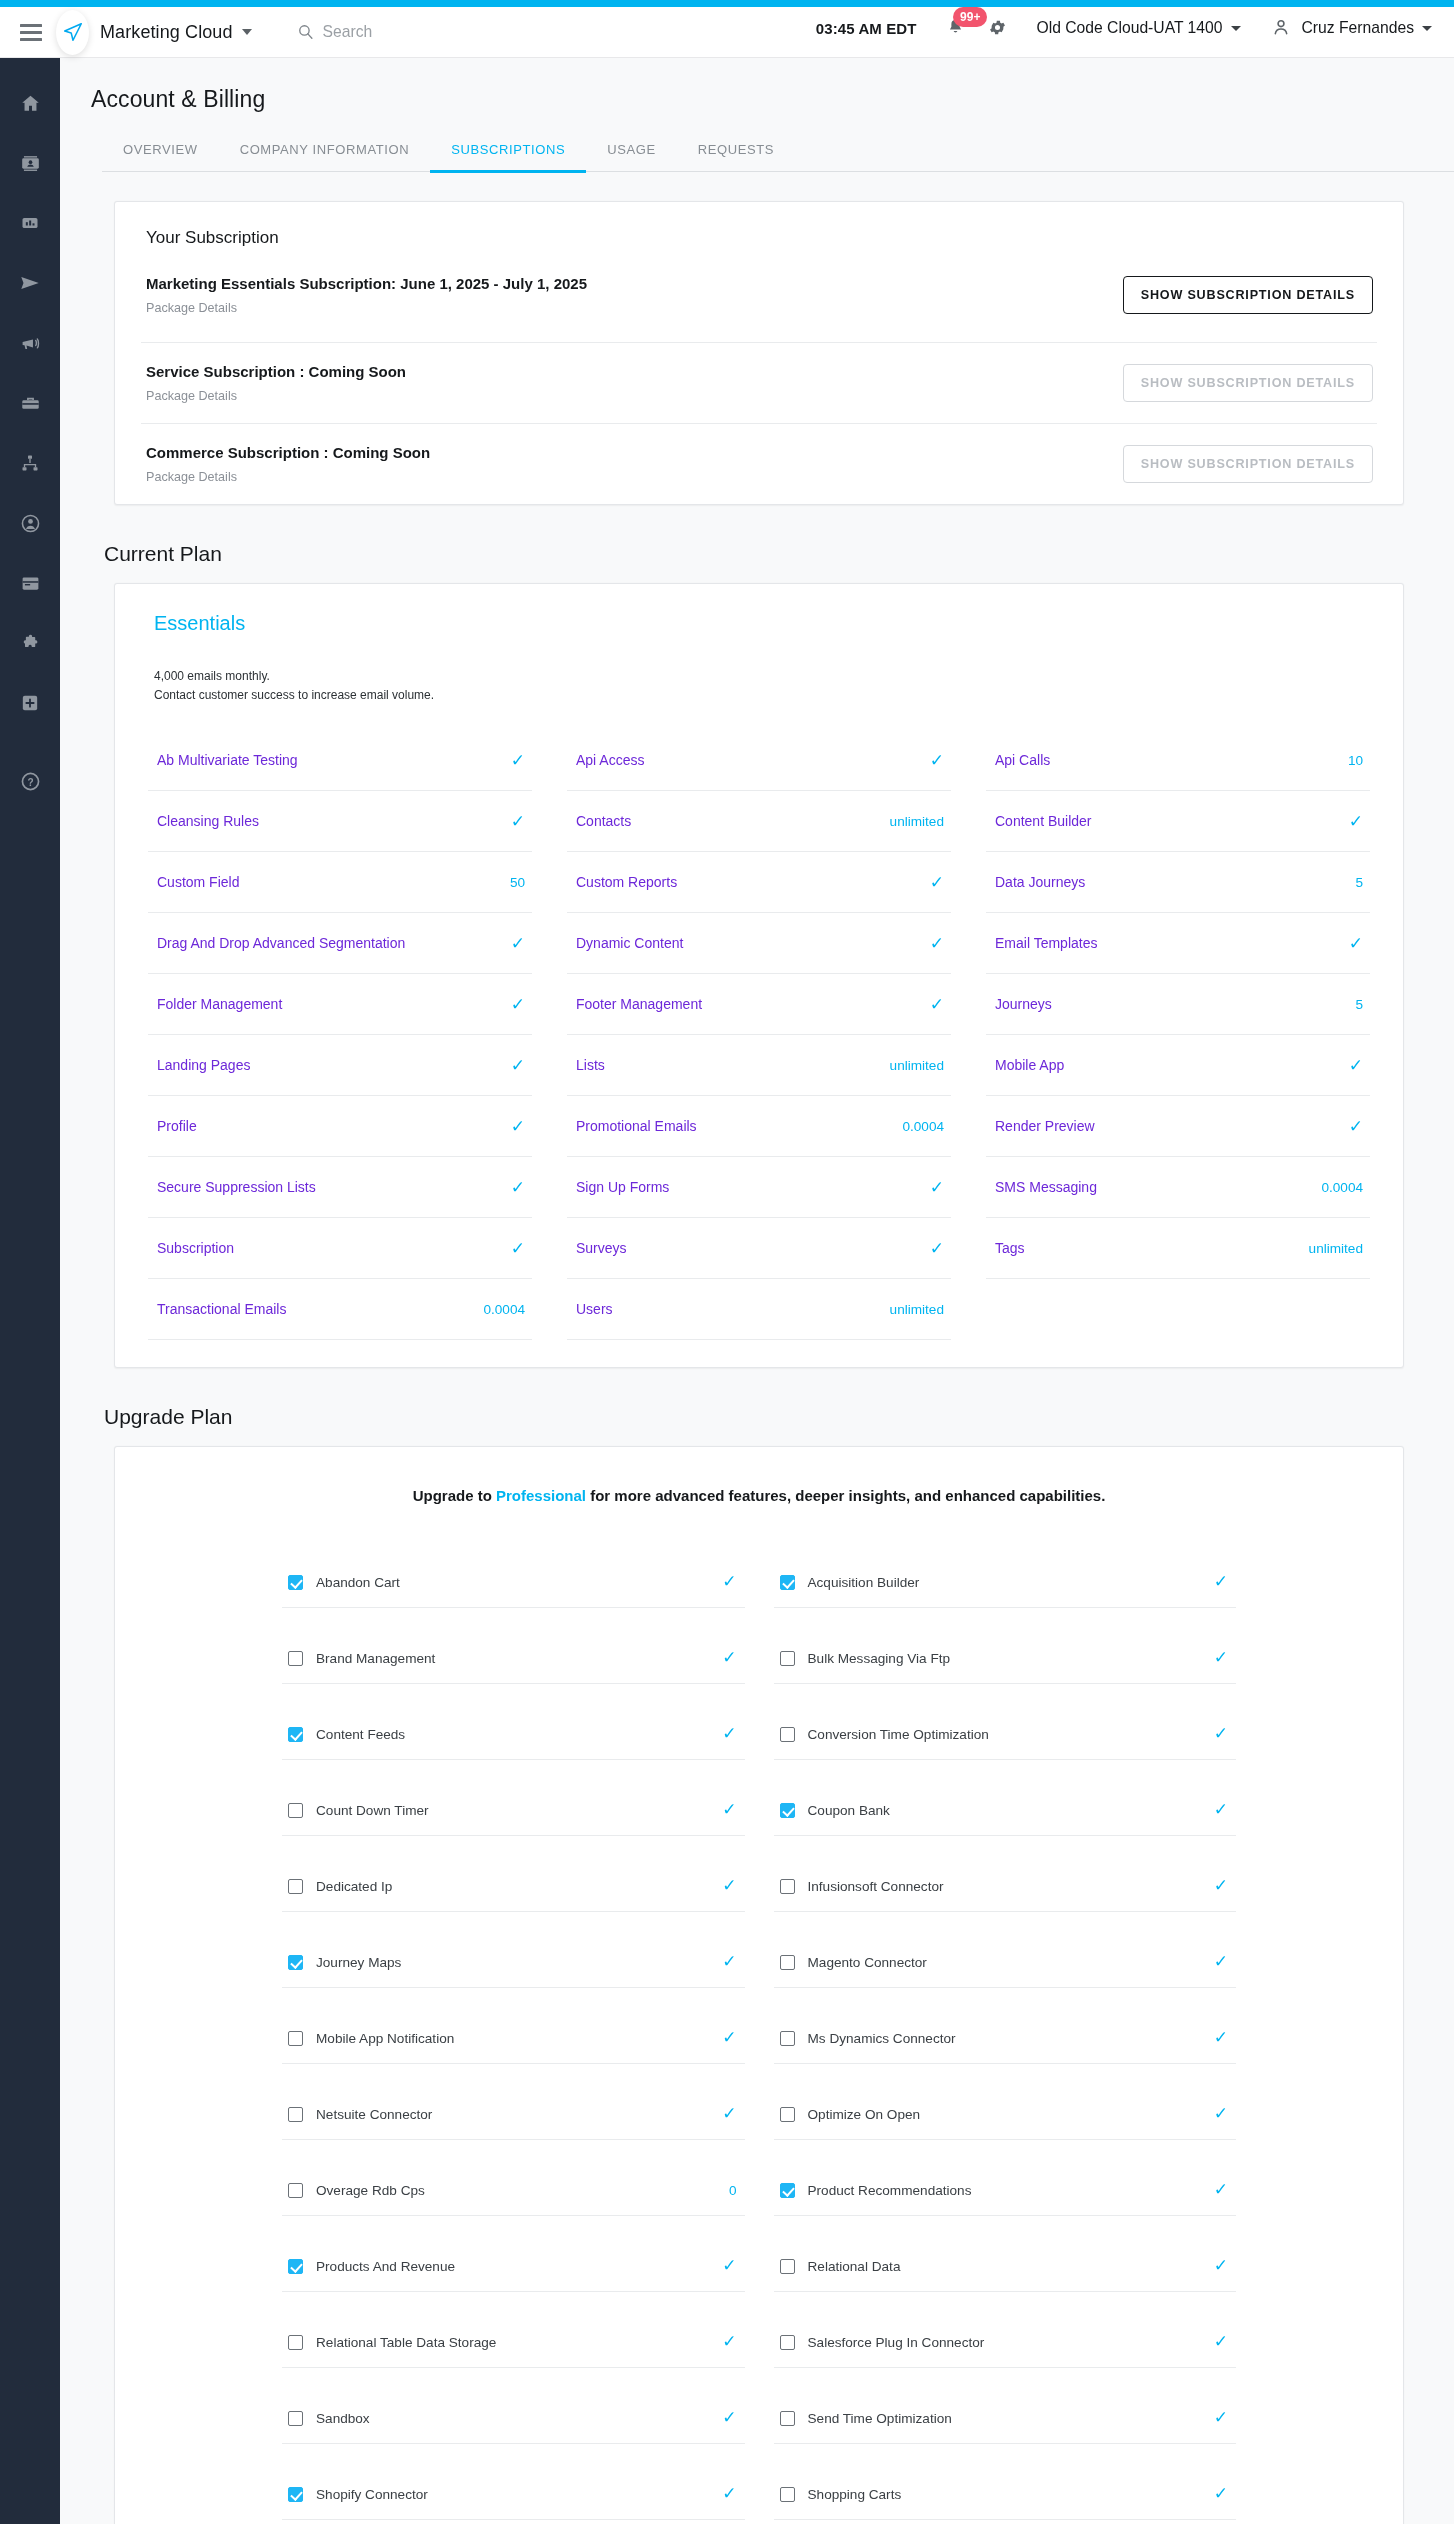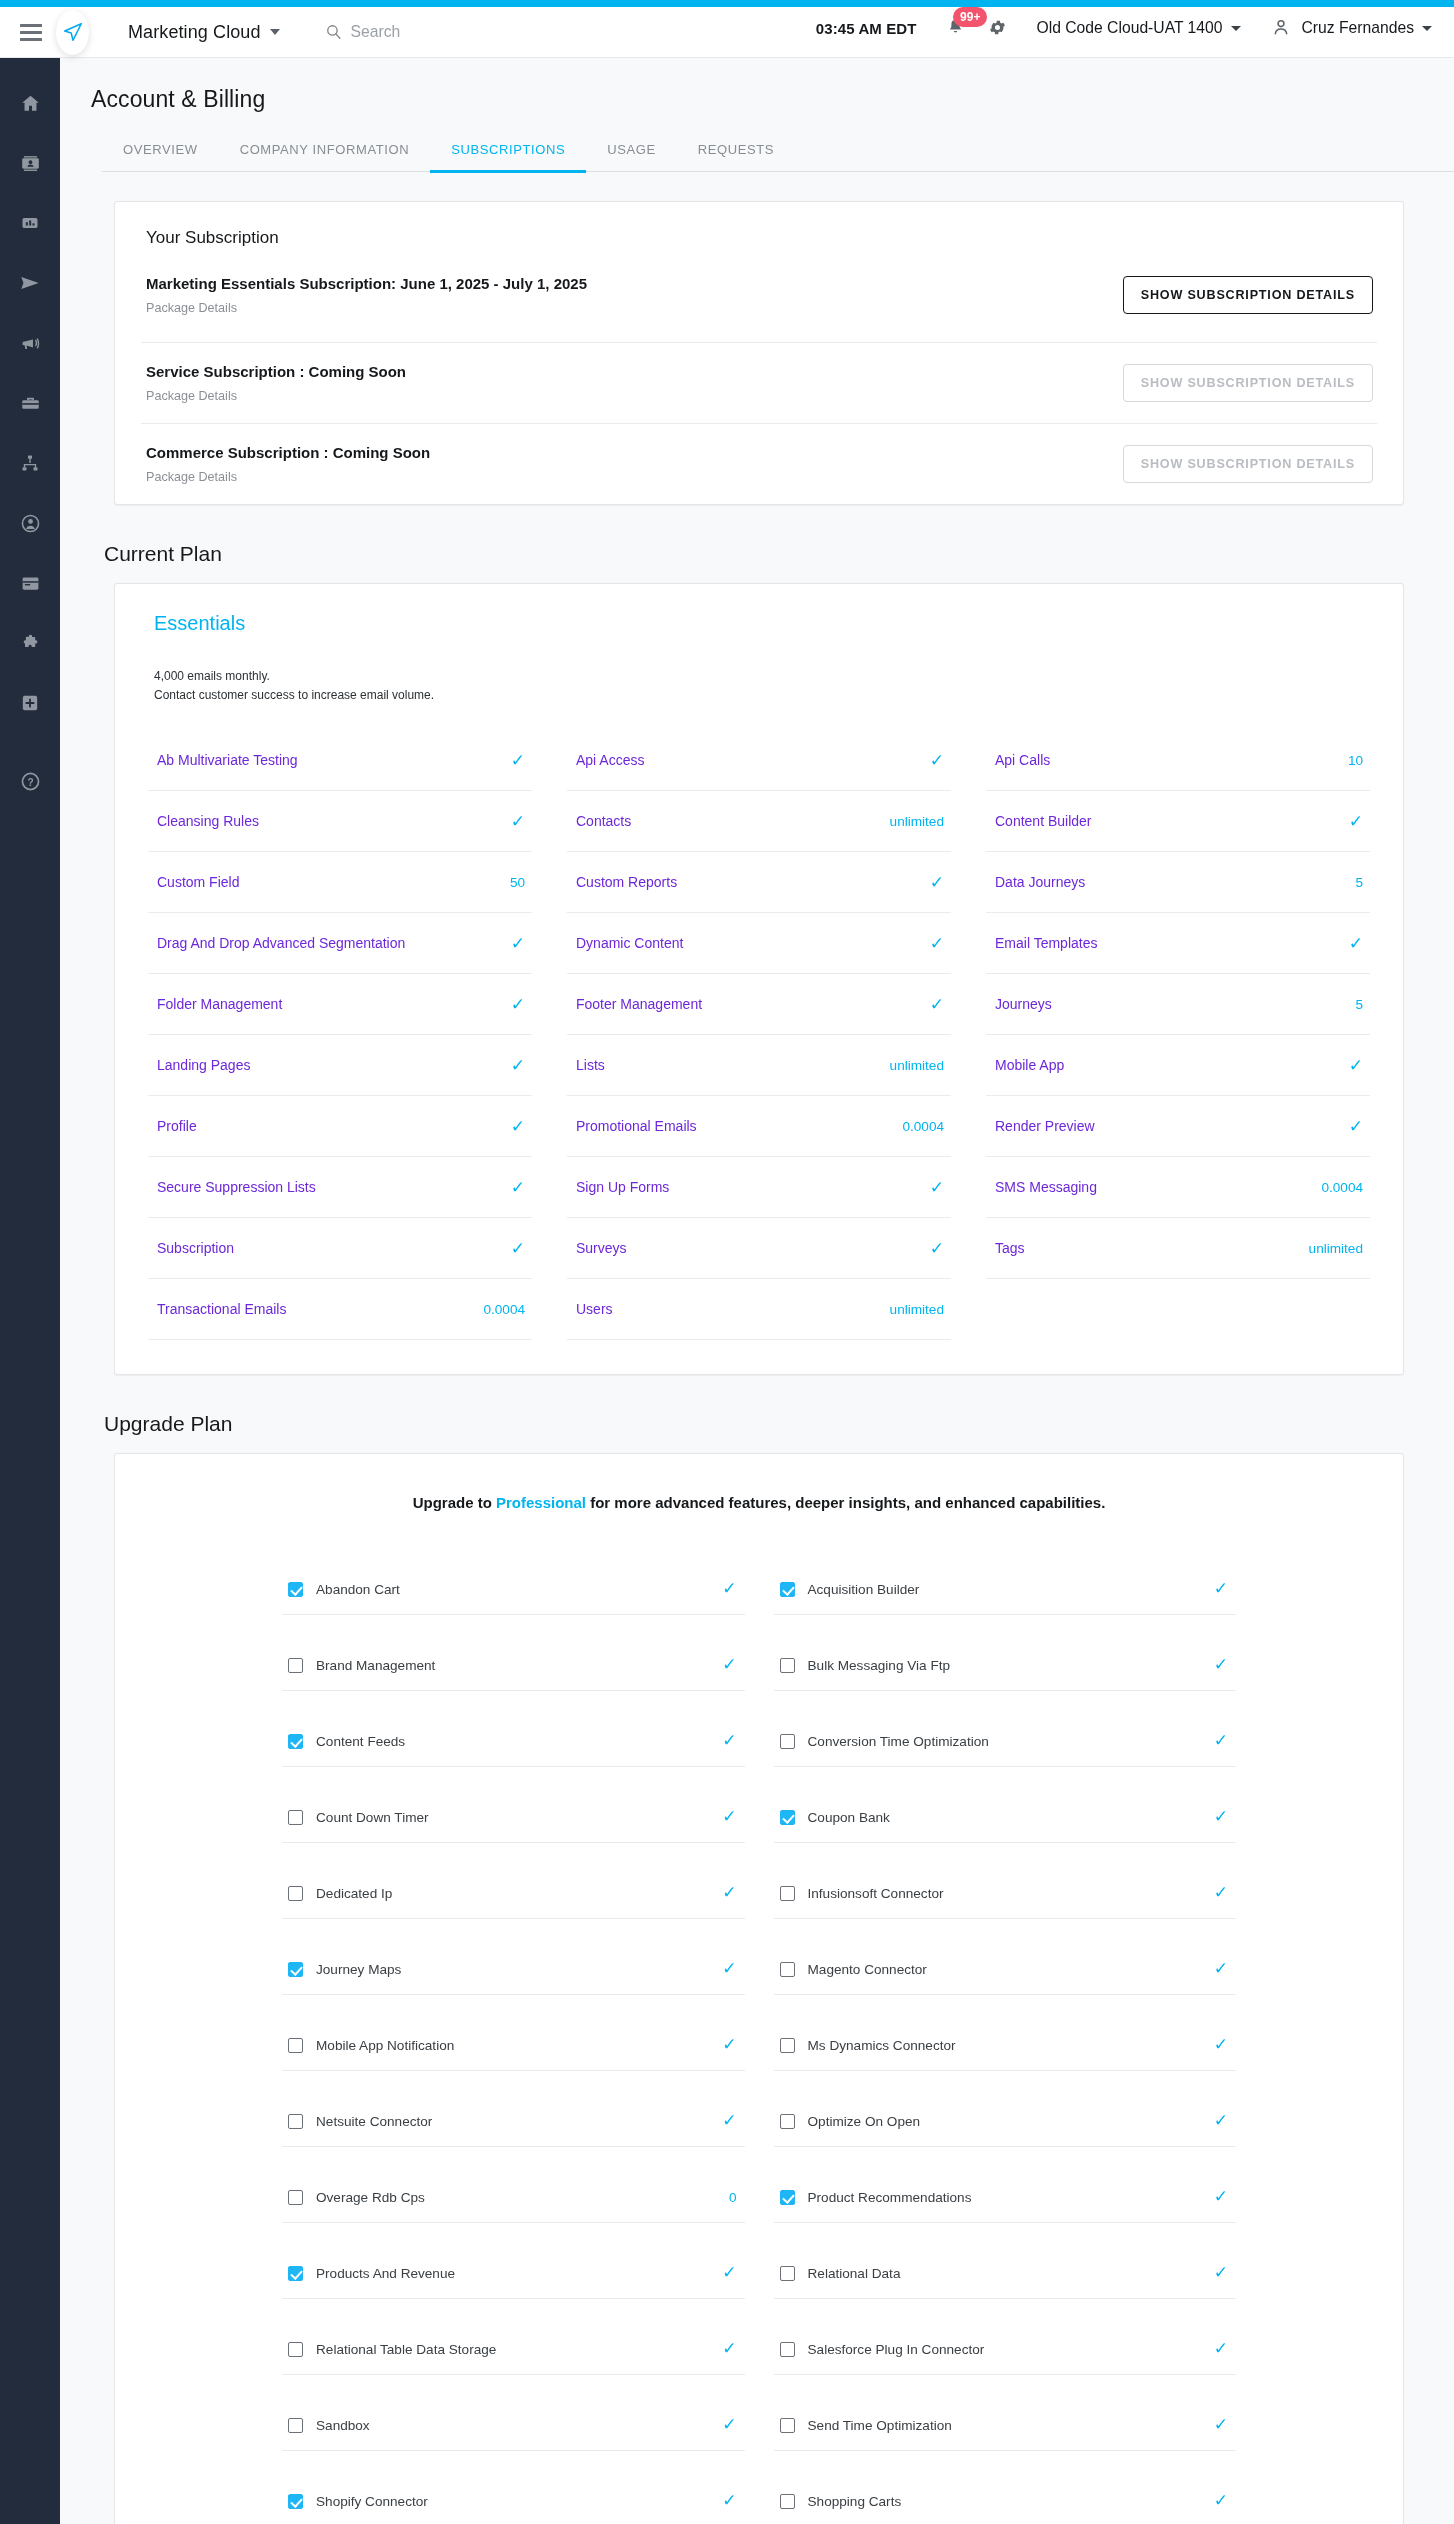--- a/index.html
+++ b/index.html
@@ -143,21 +143,21 @@
   .btn-outline {
     font-family: "Liberation Sans", sans-serif;
     font-size: 12.6px; letter-spacing: 0.8px; font-weight: 700;
     color: #15181b; background: #fff;
     border: 1px solid #15181b; border-radius: 4px;
     padding: 11px 17px; cursor: pointer; white-space: nowrap;
   }
   .btn-outline.disabled { color: #b9bdc2; border-color: #d5d8dc; cursor: default; }
 
   
-  .plan-card { padding: 0 33px 34px; }
+  .plan-card { padding: 0 33px 27px; }
   .plan-name { font-size: 20px; color: #00b4f0; padding: 28px 0 0 6px; font-weight: 400; }
   .plan-notes { padding: 32px 0 14px 6px; }
   .plan-note { font-size: 12px; color: #2c3135; line-height: 1.55; }
 
   .feat-grid { display: grid; grid-template-columns: repeat(3, 1fr); column-gap: 35px; padding-top: 12px; }
   .feat-row {
     display: flex; align-items: center; justify-content: space-between;
     border-bottom: 0.5px solid #e9ebed; padding: 14px 7px 14px 9px; min-height: 61px;
   }
   .feat-row.blank { border-bottom: none; }
@@ -204,21 +204,21 @@
       <span></span>
       <span></span>
   </div>
 
   <div class="logo-badge">
     <svg width="22" height="22" viewBox="0 0 24 24">
       <path d="M21 3 L3 11 L10 13 L12 21 Z" fill="none" stroke="#00a9f0" stroke-width="1.7" stroke-linejoin="round" stroke-linecap="round"></path>
     </svg>
   </div>
 
-  <div style="display:flex;align-items:center;margin-left:28px;">
+  <div style="display:flex;align-items:center;">
     <span class="app-name">Marketing Cloud</span>
     <span class="caret-down"></span>
   </div>
 
   <div class="search-box">
     <span class="search-ico">
       <svg width="17" height="17" viewBox="0 0 24 24">
         <circle cx="10.5" cy="10.5" r="6.6" fill="none" stroke="#7f858b" stroke-width="1.9"></circle>
         <line x1="15.3" y1="15.3" x2="21" y2="21.5" stroke="#7f858b" stroke-width="1.9" stroke-linecap="round"></line>
       </svg>

